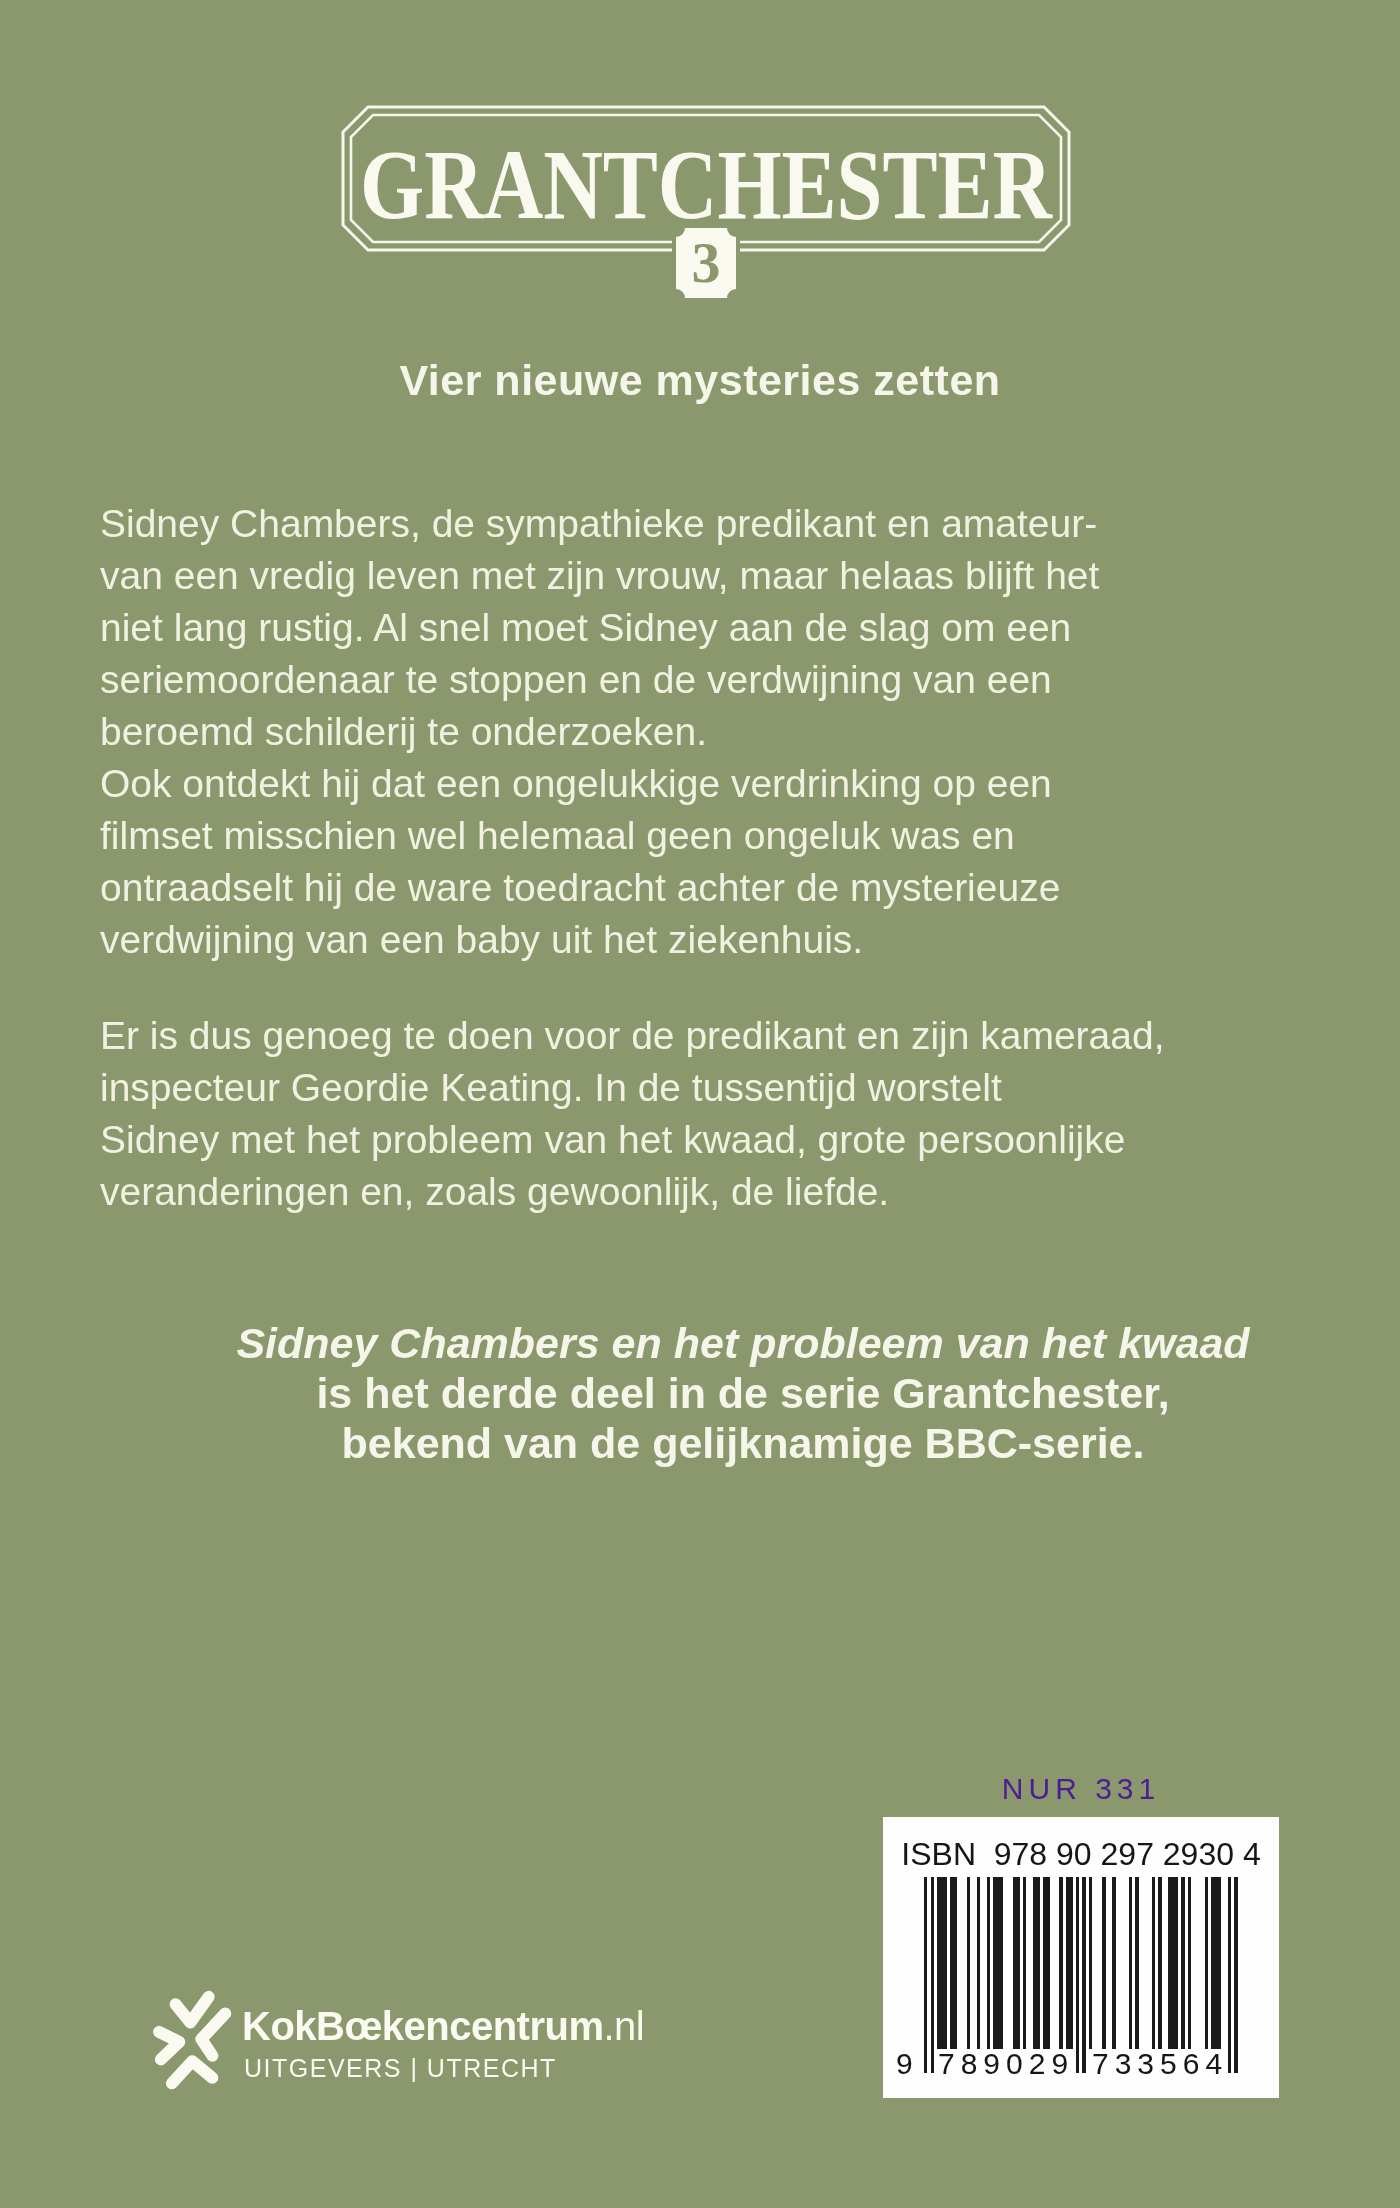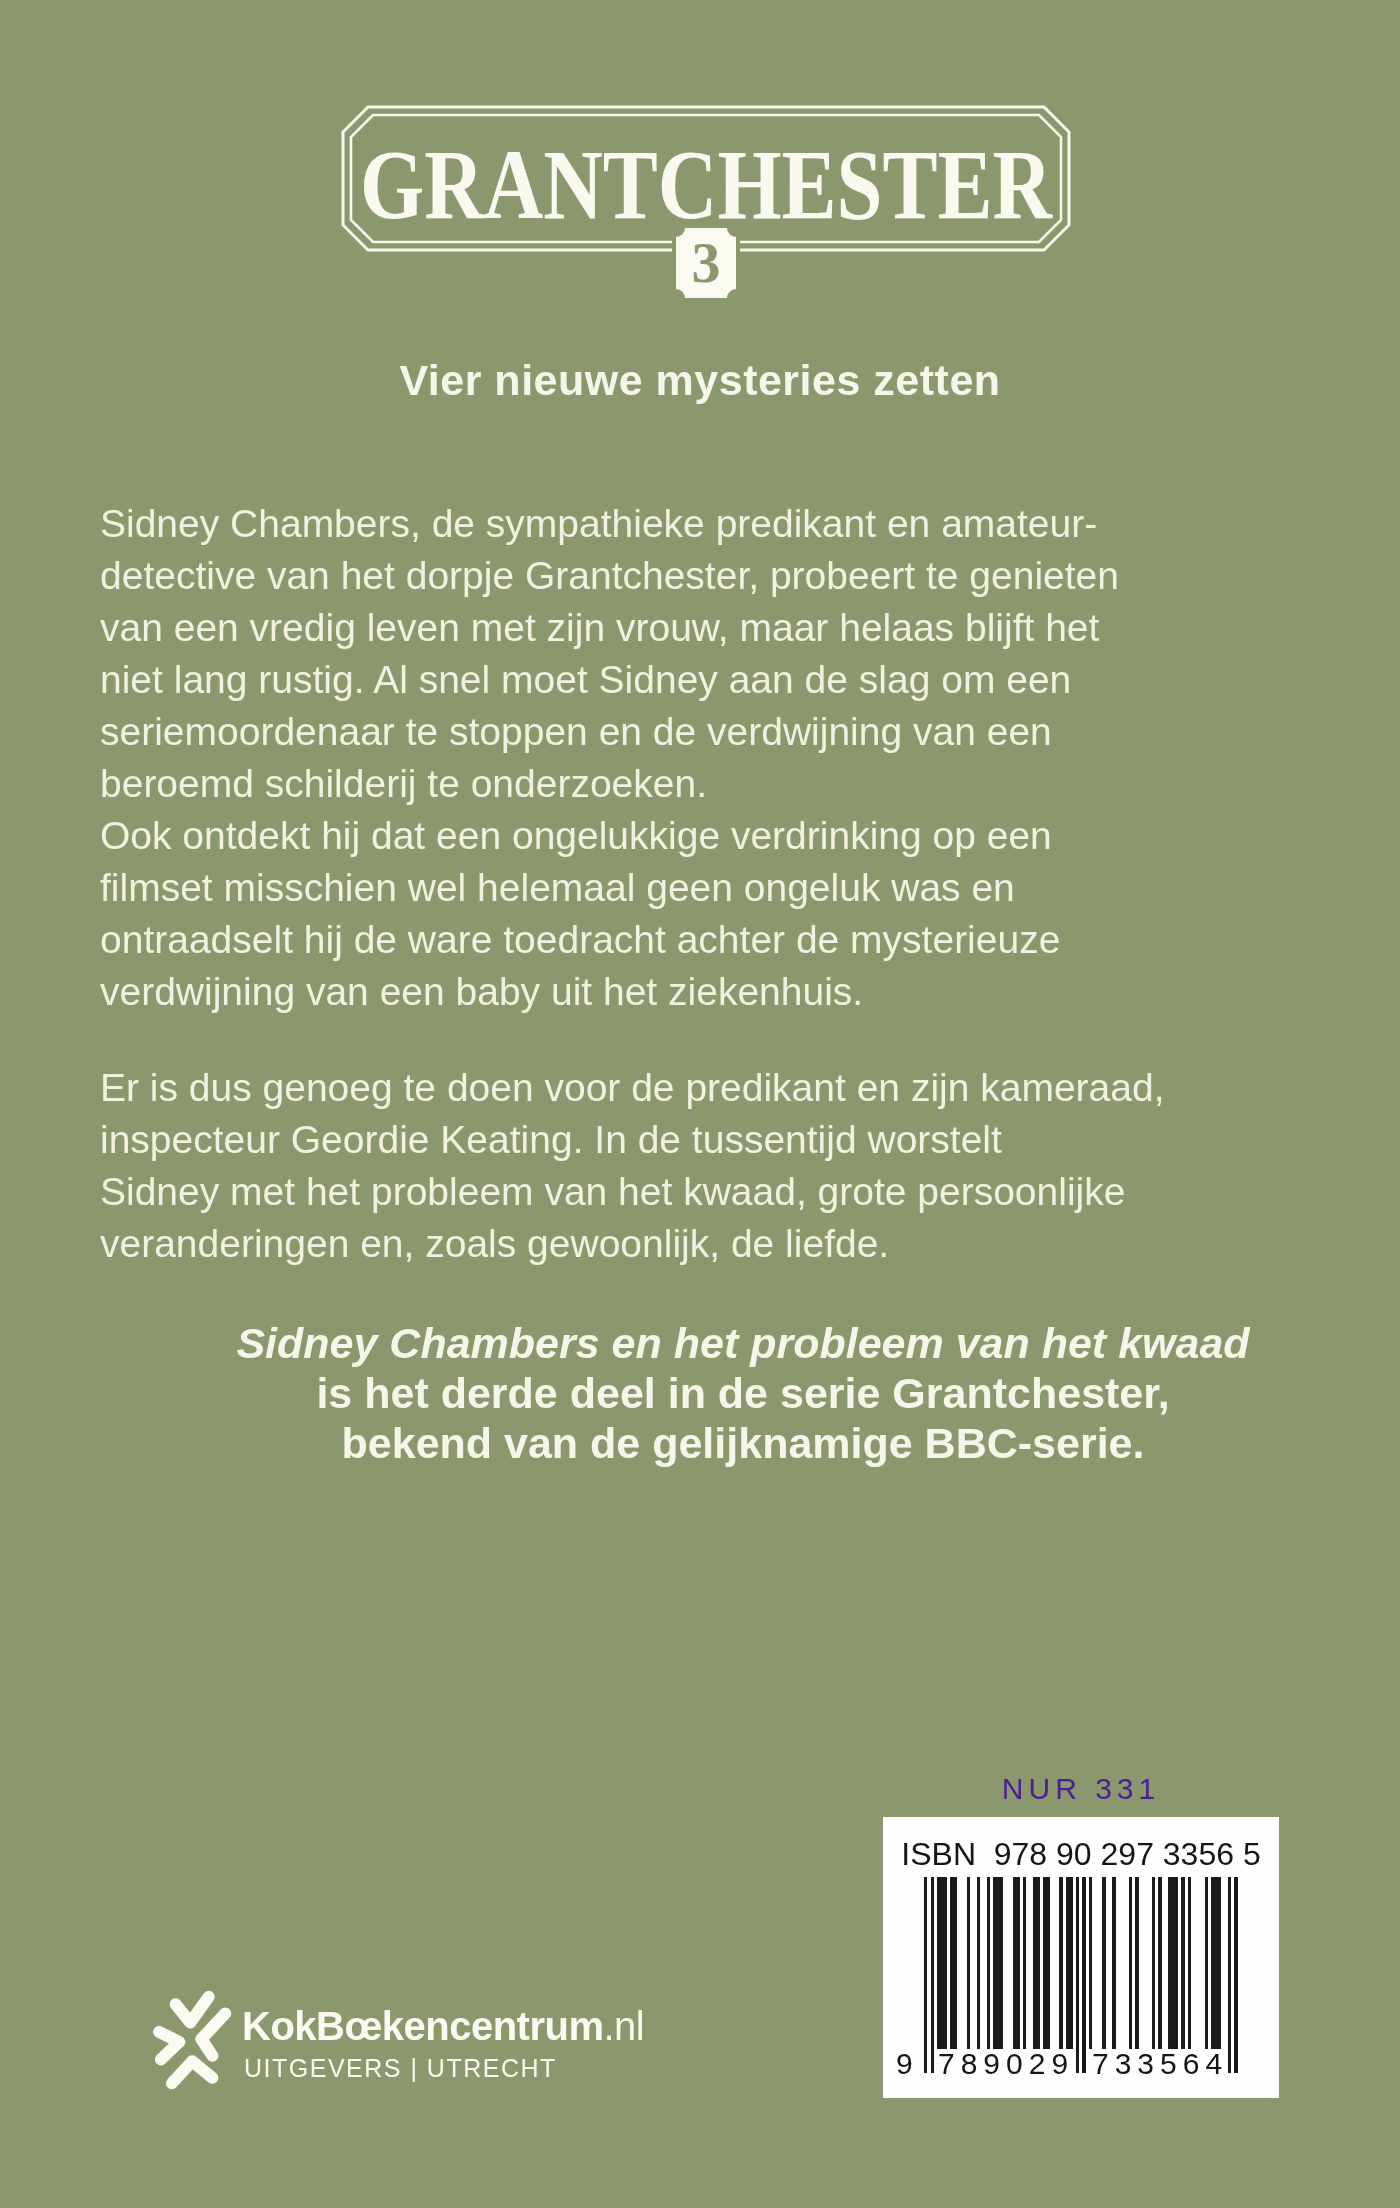--- a/index.html
+++ b/index.html
@@ -97,21 +97,20 @@
     </g>
   </svg>
 
   <div class="tagline">
     <div>Vier nieuwe mysteries zetten</div>
   </div>
 
   <div class="synopsis">
     <div>
       <div>Sidney Chambers, de sympathieke predikant en amateur-</div>
-      <div>detective van het dorpje Grantchester, probeert te genieten</div>
       <div>van een vredig leven met zijn vrouw, maar helaas blijft het</div>
       <div>niet lang rustig. Al snel moet Sidney aan de slag om een</div>
       <div>seriemoordenaar te stoppen en de verdwijning van een</div>
       <div>beroemd schilderij te onderzoeken.</div>
     </div>
     <div>
       <div>Ook ontdekt hij dat een ongelukkige verdrinking op een</div>
       <div>filmset misschien wel helemaal geen ongeluk was en</div>
       <div>ontraadselt hij de ware toedracht achter de mysterieuze</div>
       <div>verdwijning van een baby uit het ziekenhuis.</div>
@@ -126,21 +125,21 @@
 
   <div class="series-note">
     <div class="italic">Sidney Chambers en het probleem van het kwaad</div>
     <div>is het derde deel in de serie Grantchester,</div>
     <div>bekend van de gelijknamige BBC-serie.</div>
   </div>
 
   <div class="nur">NUR 331</div>
 
   <div class="isbn-box">
-    <div class="isbn-label">ISBN  978 90 297 3356 5</div>
+    <div class="isbn-label">ISBN  978 90 297 2930 4</div>
     <div class="barcode">
       <div id="bars">
           <div style="position: absolute; top: 0px; left: 0px; width: 3.45px; background: rgb(26, 26, 26); height: 196px;"></div>
           <div style="position: absolute; top: 0px; left: 6.6px; width: 3.45px; background: rgb(26, 26, 26); height: 196px;"></div>
           <div style="position: absolute; top: 0px; left: 13.2px; width: 3.45px; background: rgb(26, 26, 26); height: 172px;"></div>
           <div style="position: absolute; top: 0px; left: 16.5px; width: 3.45px; background: rgb(26, 26, 26); height: 172px;"></div>
           <div style="position: absolute; top: 0px; left: 19.8px; width: 3.45px; background: rgb(26, 26, 26); height: 172px;"></div>
           <div style="position: absolute; top: 0px; left: 26.4px; width: 3.45px; background: rgb(26, 26, 26); height: 172px;"></div>
           <div style="position: absolute; top: 0px; left: 29.7px; width: 3.45px; background: rgb(26, 26, 26); height: 172px;"></div>
           <div style="position: absolute; top: 0px; left: 42.9px; width: 3.45px; background: rgb(26, 26, 26); height: 172px;"></div>

